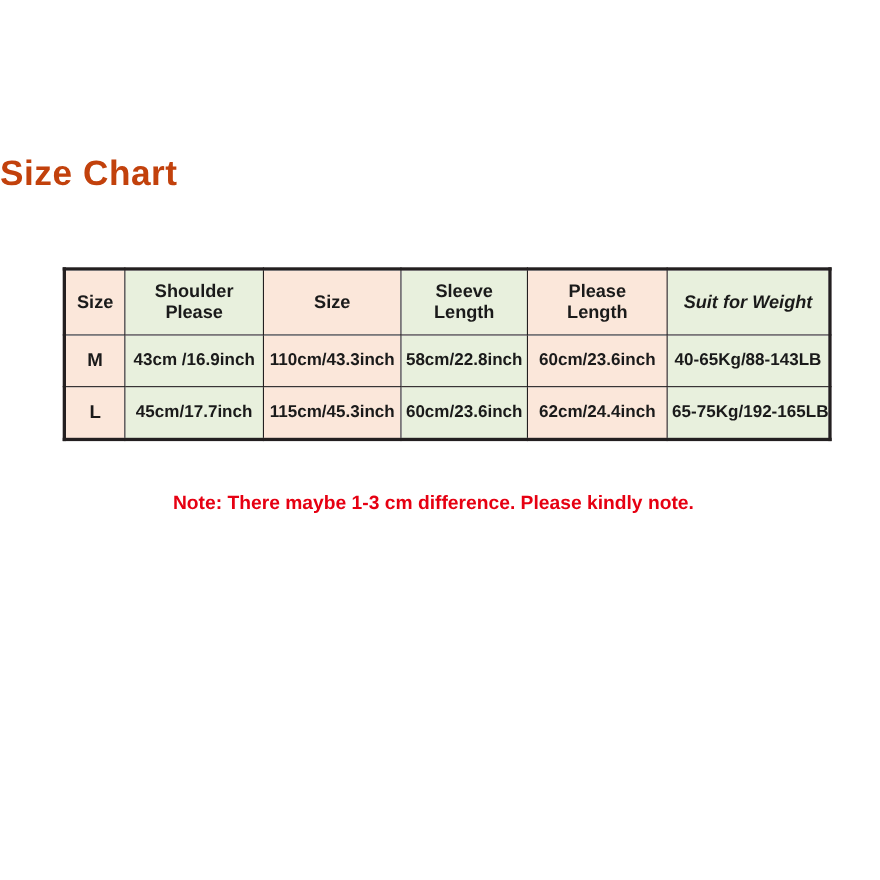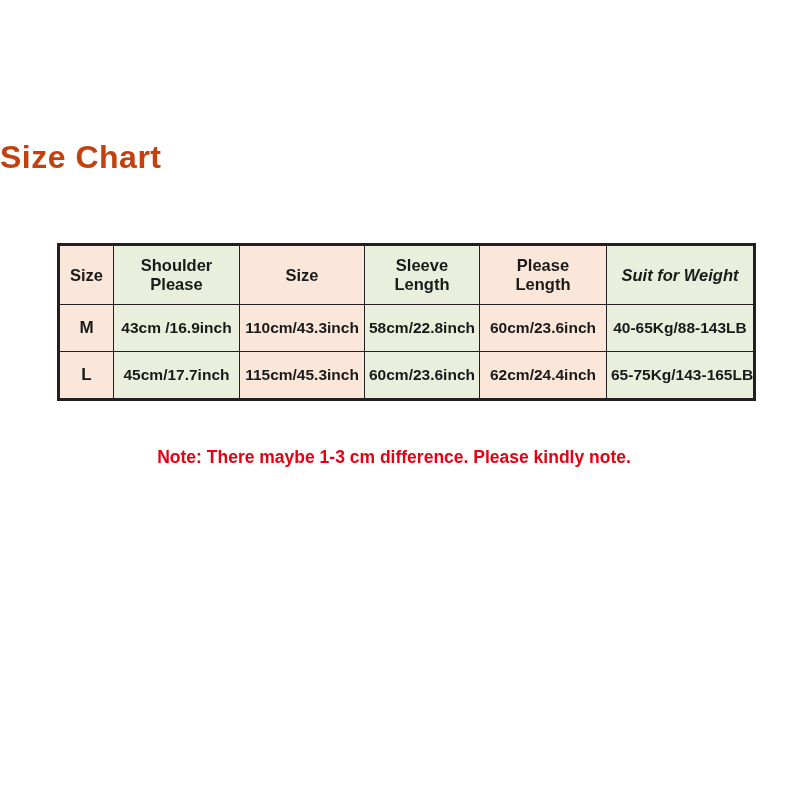--- a/index.html
+++ b/index.html
@@ -137,21 +137,21 @@
         <td class="tint-green">58cm/22.8inch</td>
         <td class="tint-peach">60cm/23.6inch</td>
         <td class="tint-green weight-cell">40-65Kg/88-143LB</td>
       </tr>
       <tr>
         <td class="tint-peach size-cell">L</td>
         <td class="tint-green">45cm/17.7inch</td>
         <td class="tint-peach">115cm/45.3inch</td>
         <td class="tint-green">60cm/23.6inch</td>
         <td class="tint-peach">62cm/24.4inch</td>
-        <td class="tint-green weight-cell">65-75Kg/143-165LB</td>
+        <td class="tint-green weight-cell">65-75Kg/192-165LB</td>
       </tr>
     </tbody>
   </table>
 </div>
 
 <div class="note">
   <span class="note-label">Note:</span>
   <span class="note-body">There maybe 1-3 cm difference. Please kindly note.</span>
 </div>
 

